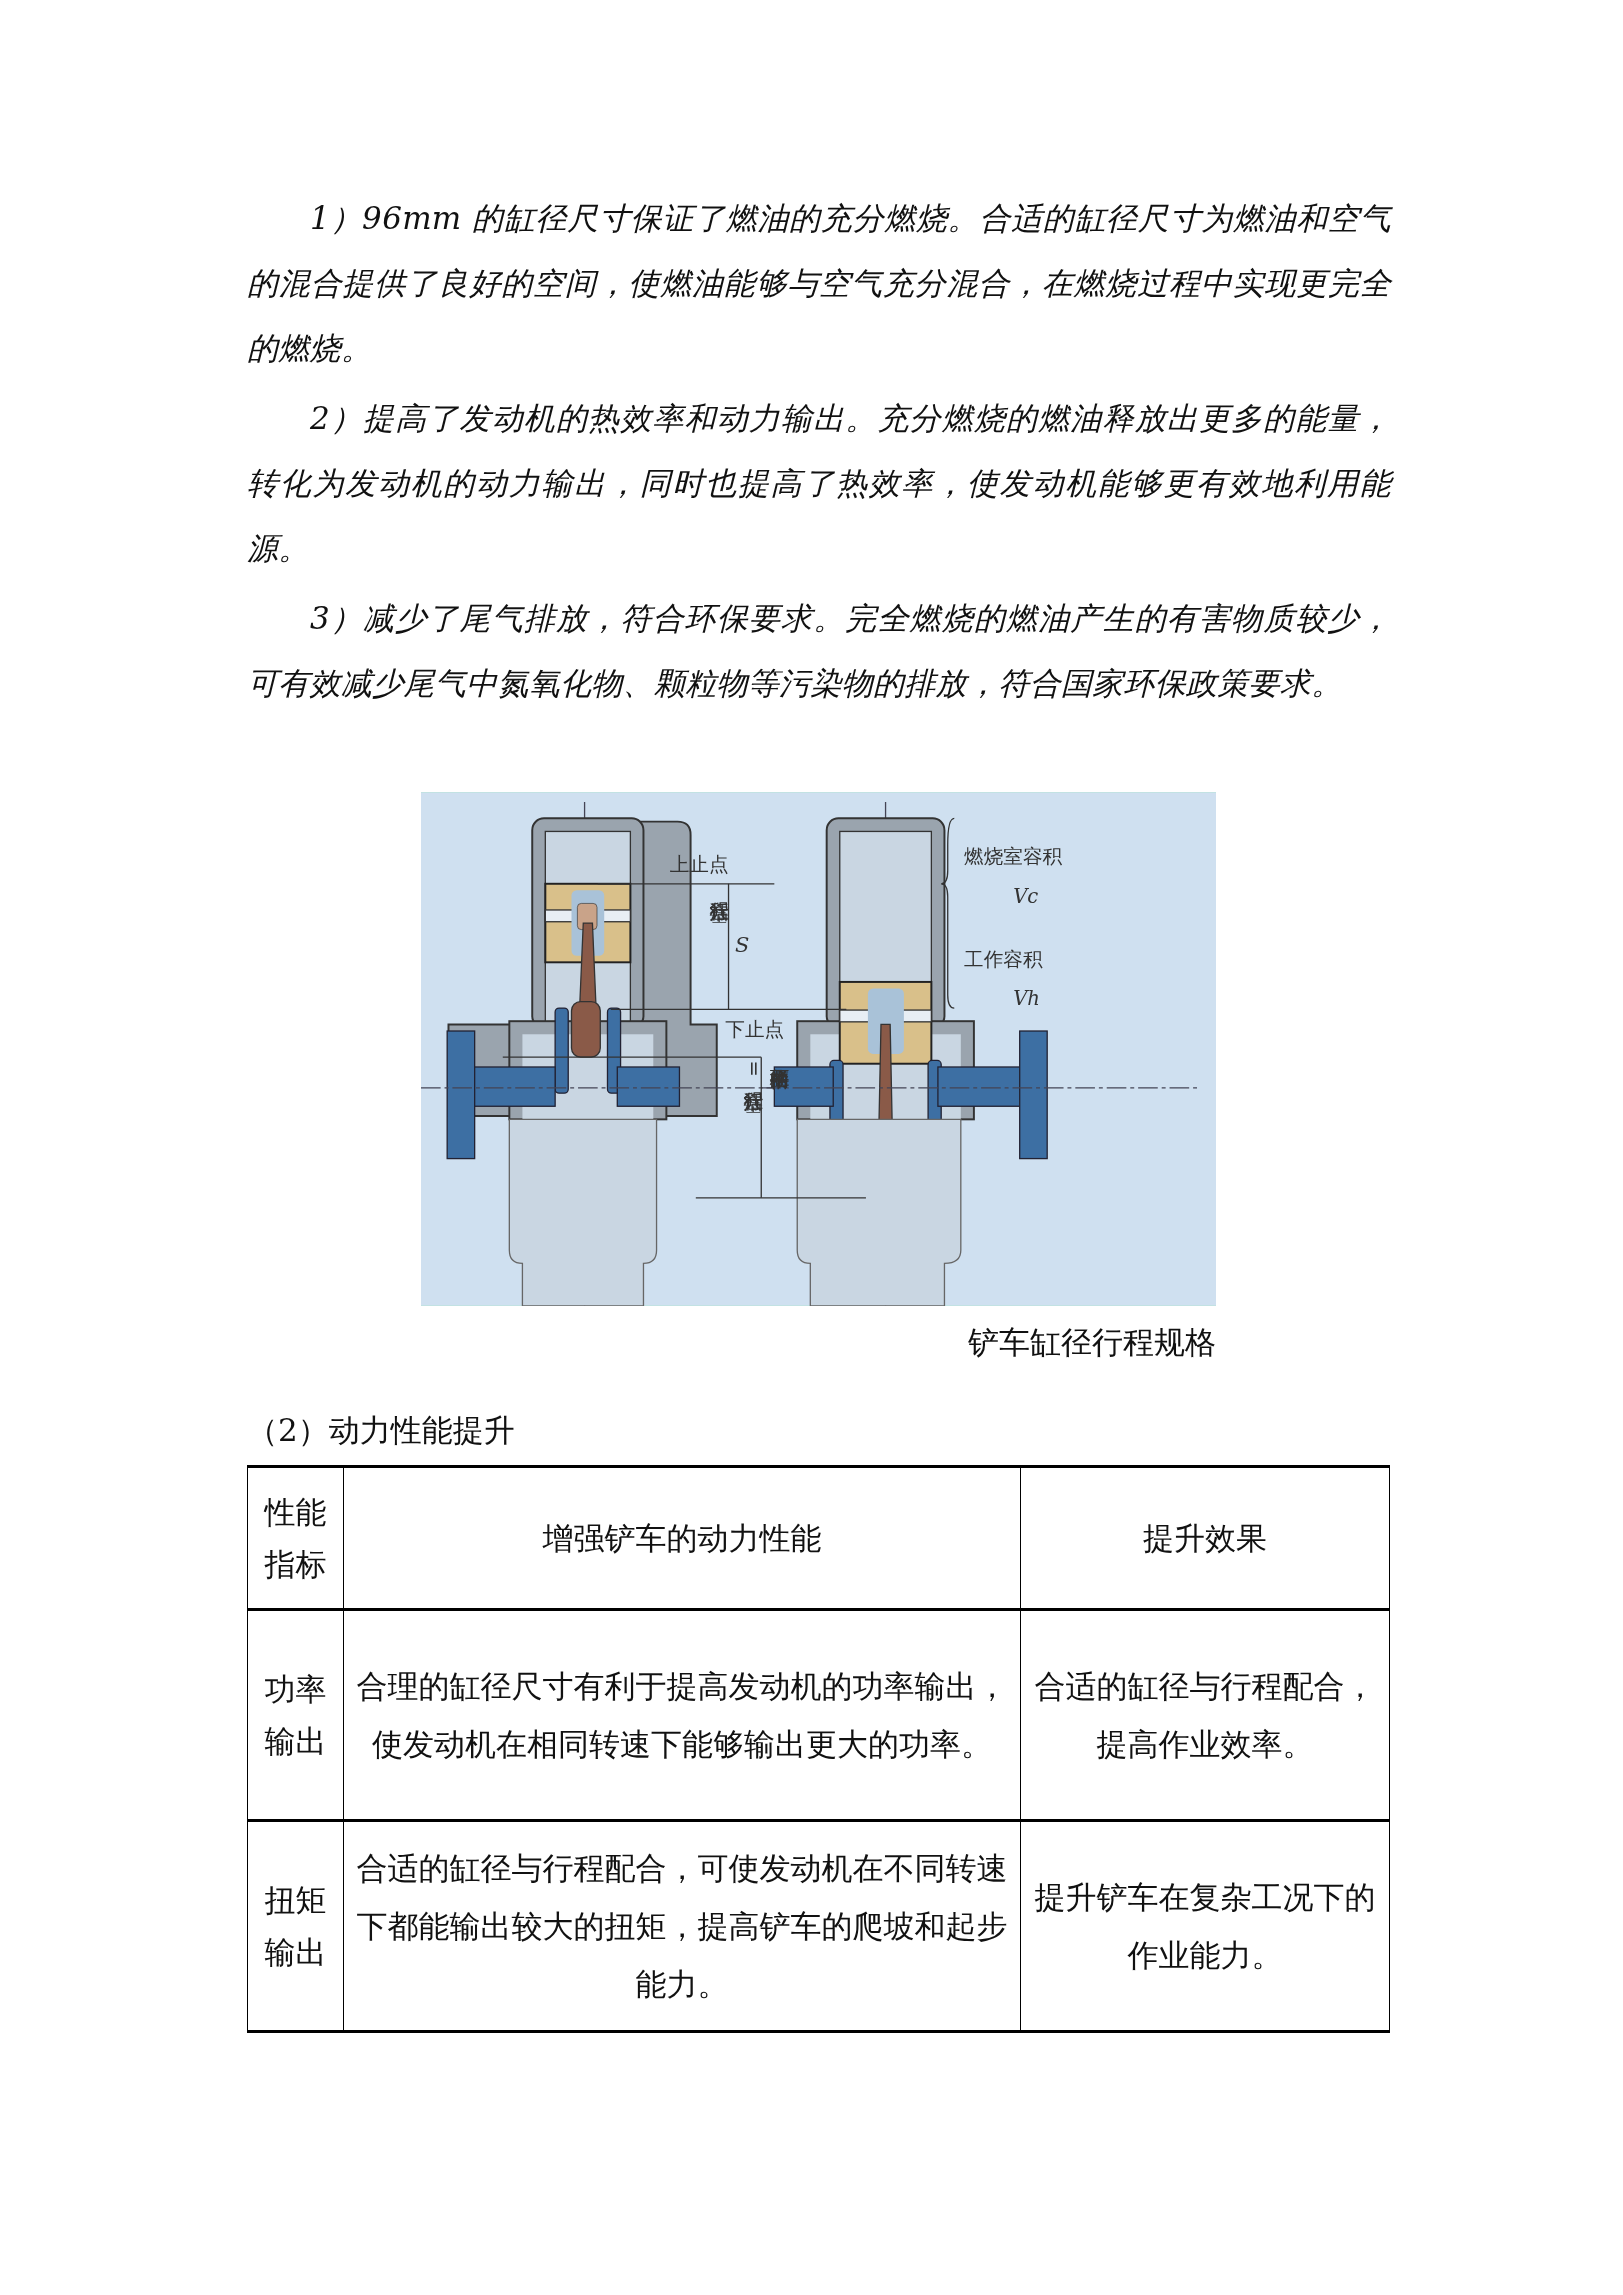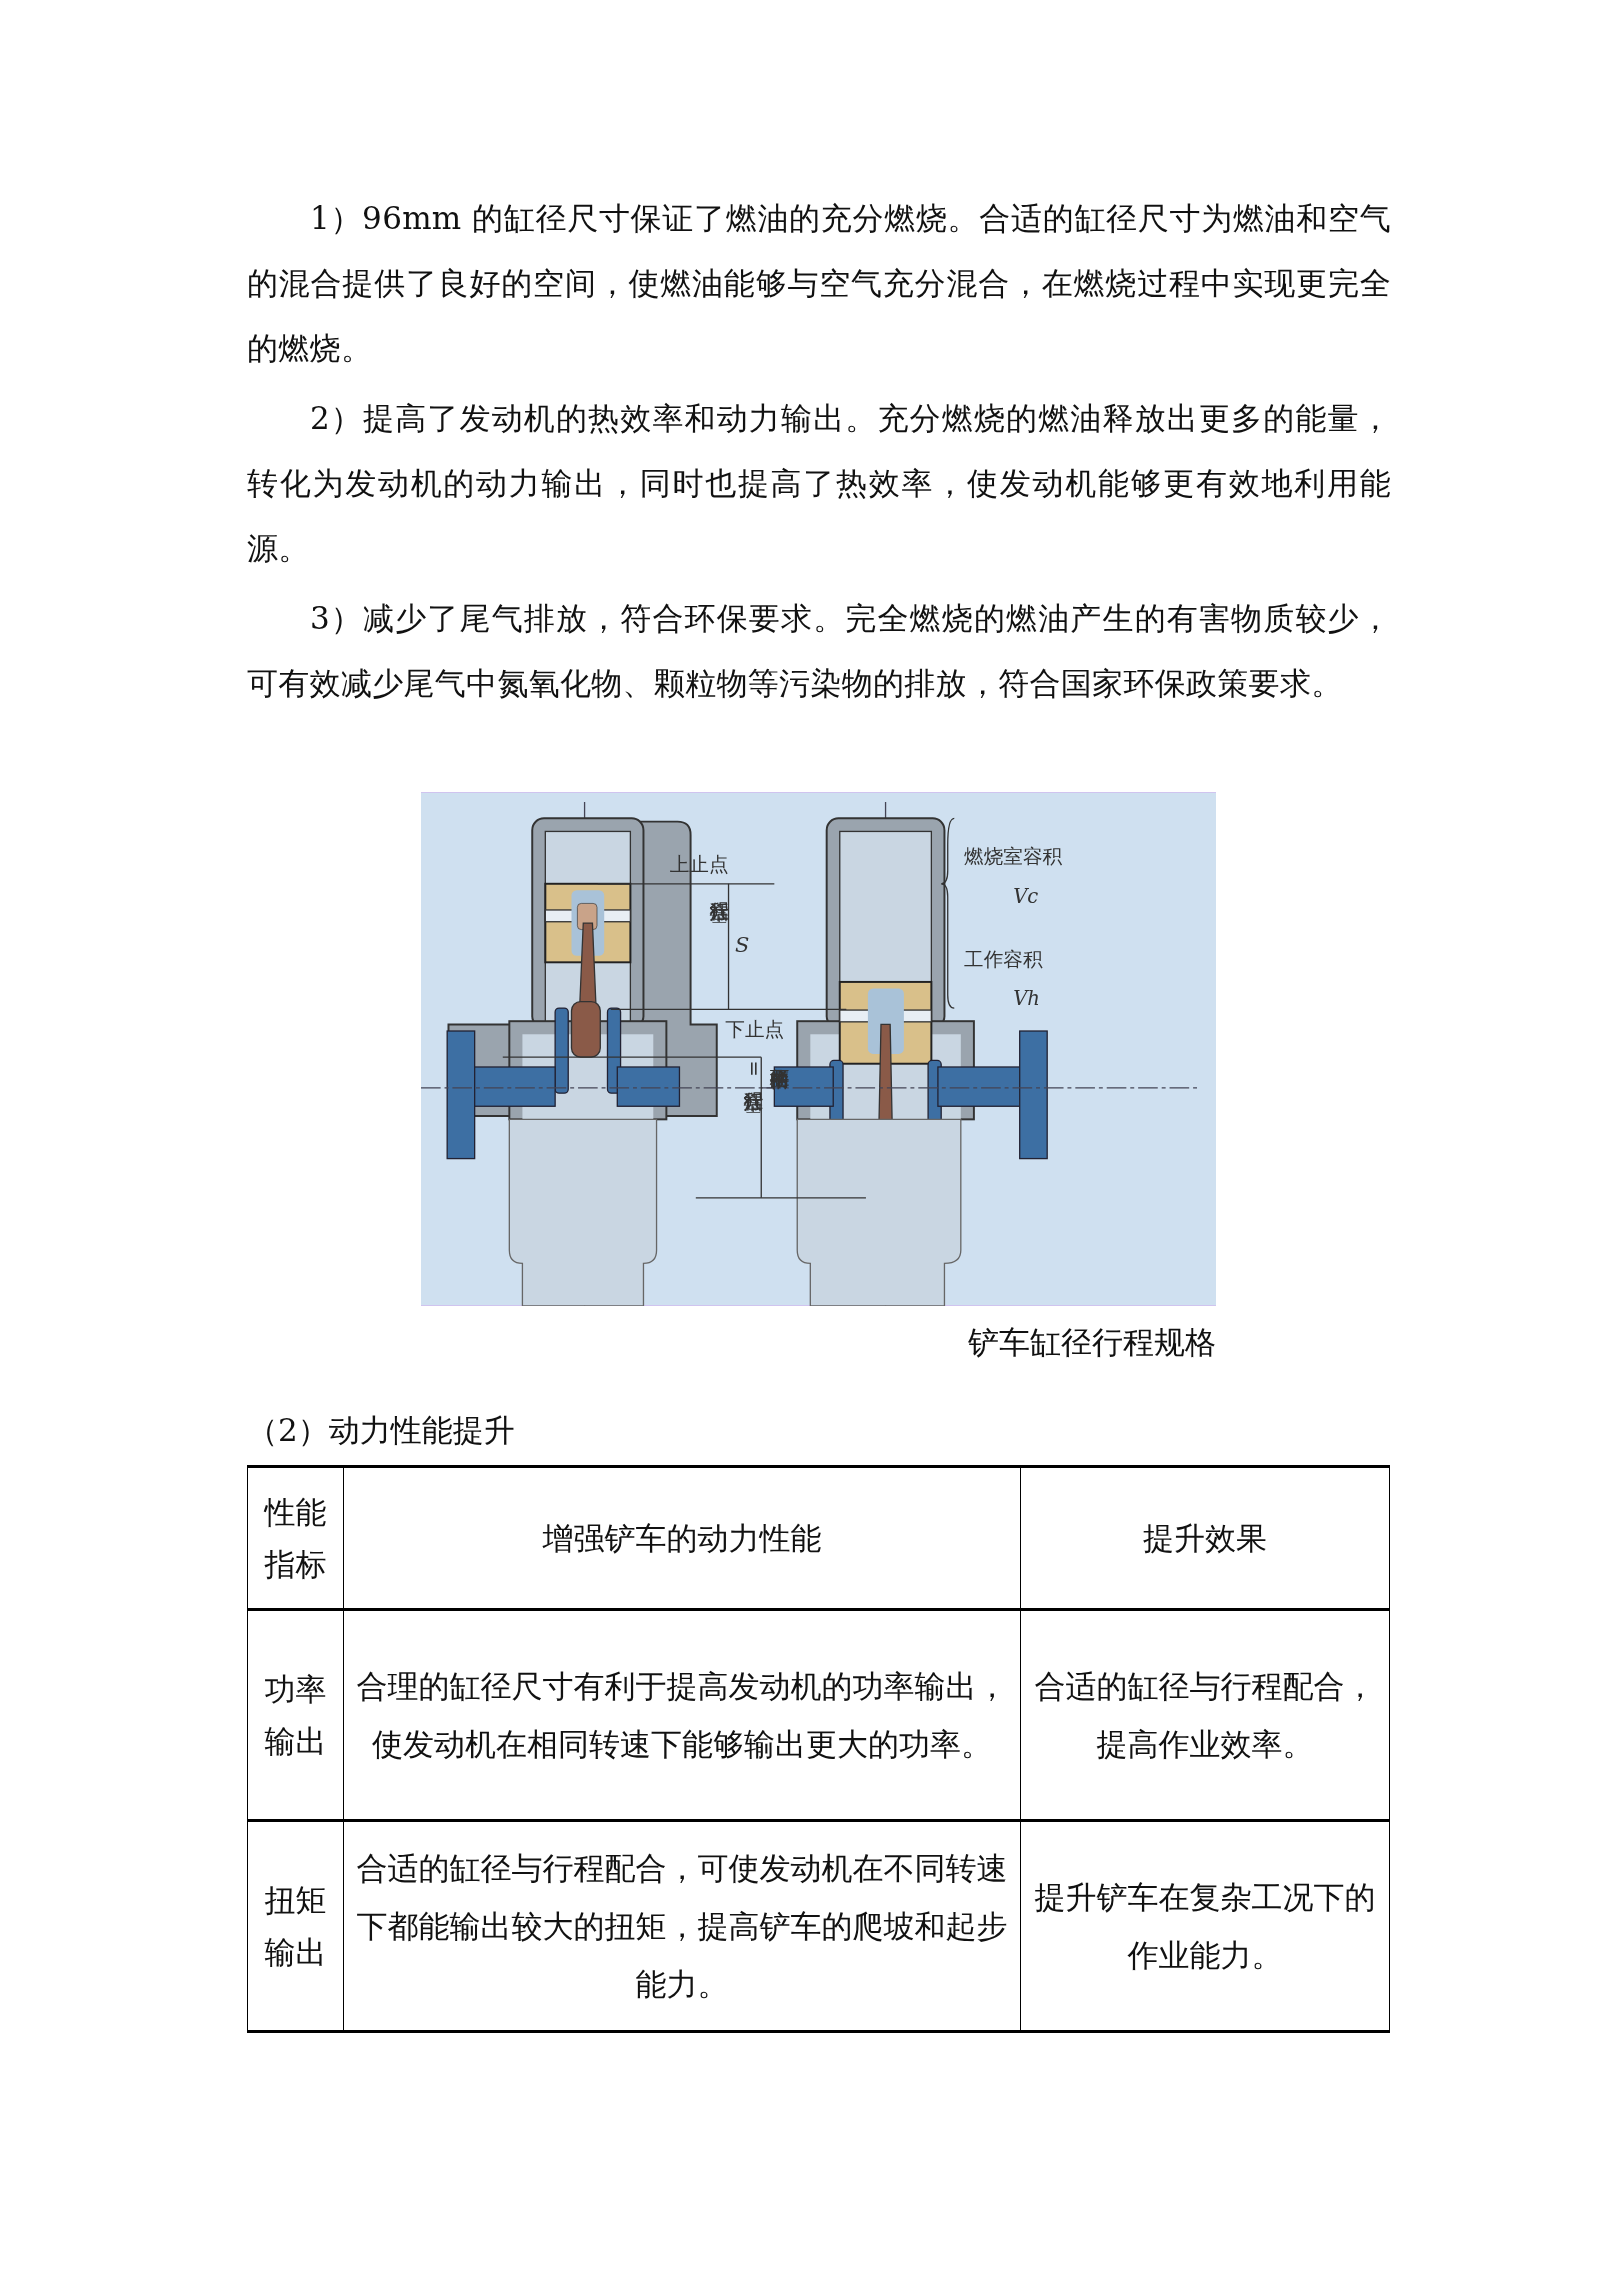--- a/index.html
+++ b/index.html
@@ -1,25 +1,25 @@
 <!DOCTYPE html>
 <html style="font-size:10.5px"><head>
 <meta charset="utf-8">
 <style>
   html, body { margin:0; padding:0; background:#ffffff; }
   body { width:1623px; height:2295px; position:relative; overflow:hidden;
          font-family: "DejaVu Serif", "Liberation Serif", serif; color:#111; }
   .para { position:absolute; left:247px; width:1144px; font-size:31px; line-height:65px;
-          text-align:justify; text-align-last:left; letter-spacing:0.3px; }
+          text-align:justify; text-align-last:left; letter-spacing:0.3px;font-style:italic; }
   .indent { text-indent:63px; }
   #p1 { top:186px; }
   #p2 { top:386px; }
   #p3 { top:586px; }
   .figure { position:absolute; left:421px; top:792px; width:795px; height:514px;
-            background:#d946ef; overflow:hidden; }
+            background:#86efac; overflow:hidden; }
   .caption { position:absolute; left:421px; width:795px; top:1319px; text-align:right;
              font-size:31px; line-height:46px; }
   .heading { position:absolute; left:247px; top:1407px; font-size:31px; line-height:46px; }
   table.perf { position:absolute; left:247px; top:1465px; width:1143px; border-collapse:collapse;
                font-size:31px; line-height:58px; }
   table.perf td { border:1.3px solid #000; text-align:center; vertical-align:middle; padding:0 2.6px; }
   table.perf tr.header-row { height:143px; }
   table.perf tr.r1 { height:211px; }
   table.perf tr.r2 { height:211px; }
   table.perf tr { border-bottom:3.3px solid #000; }

